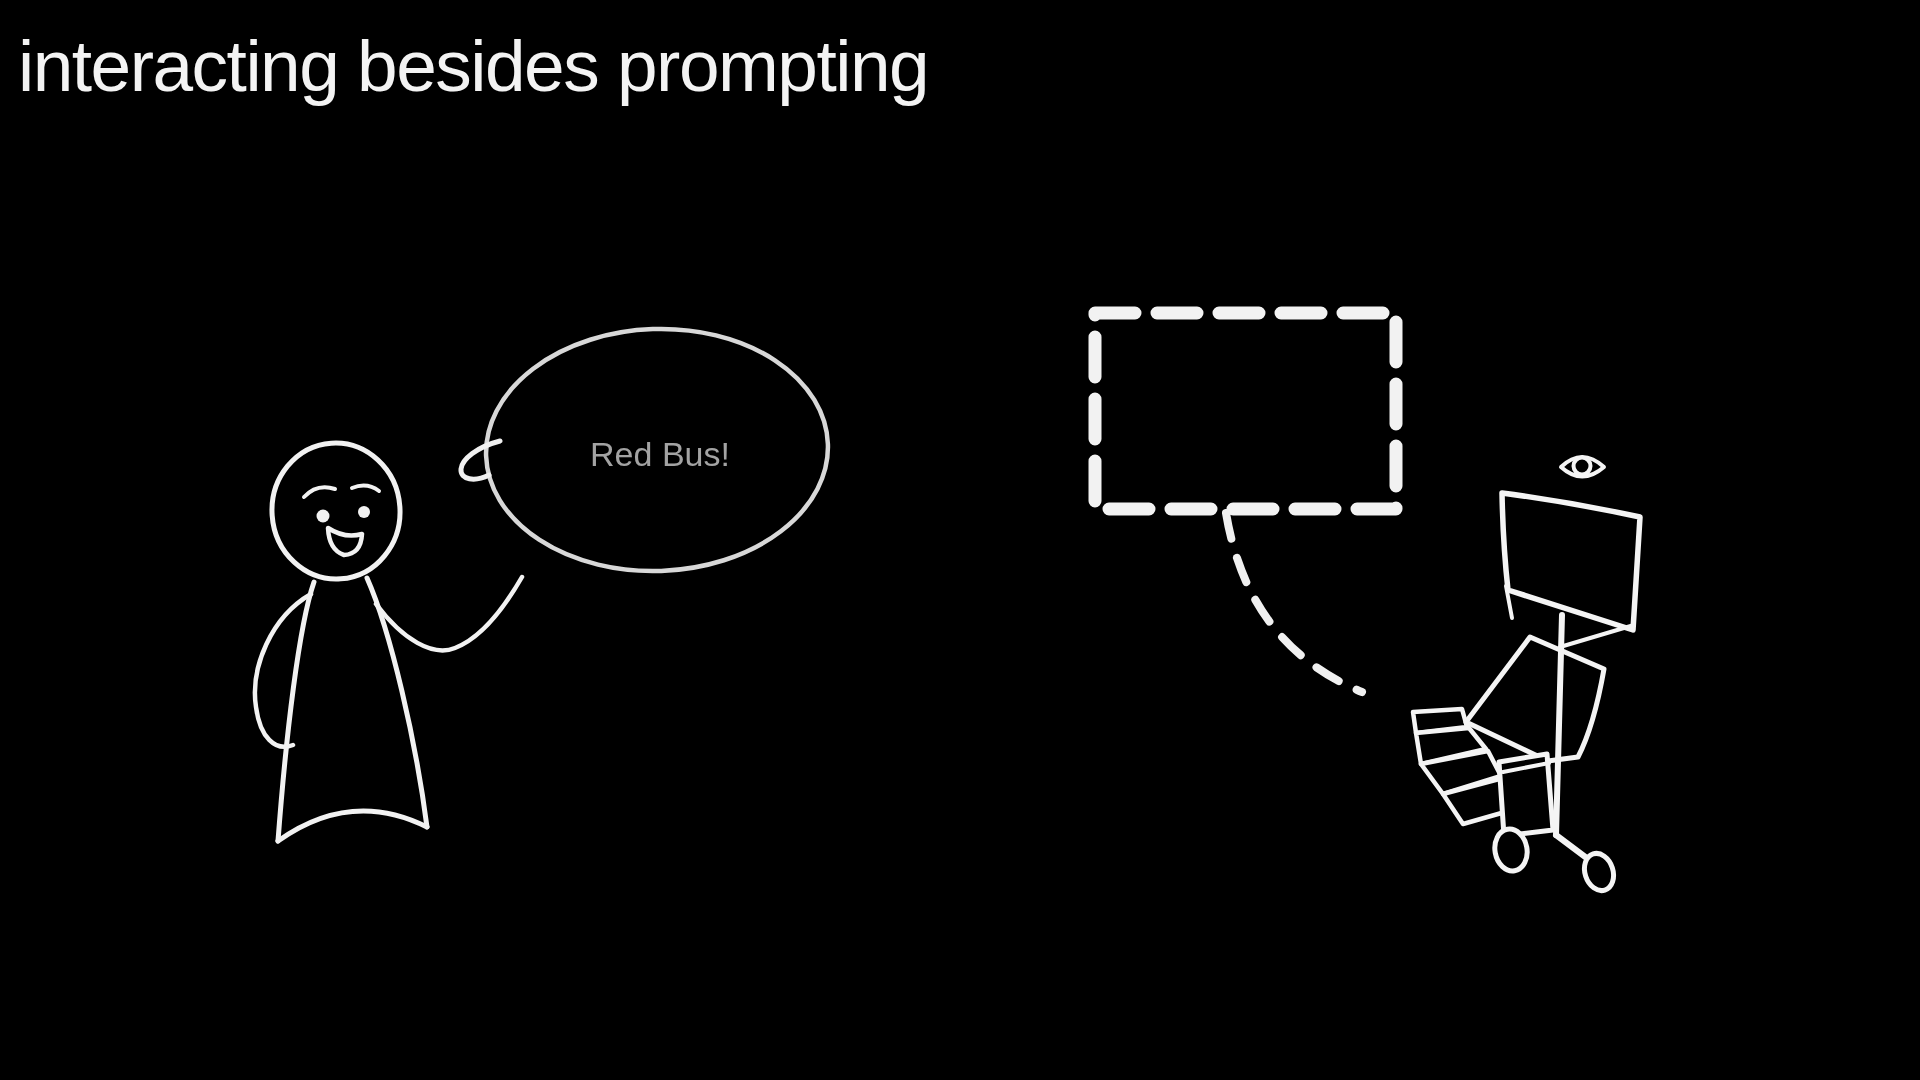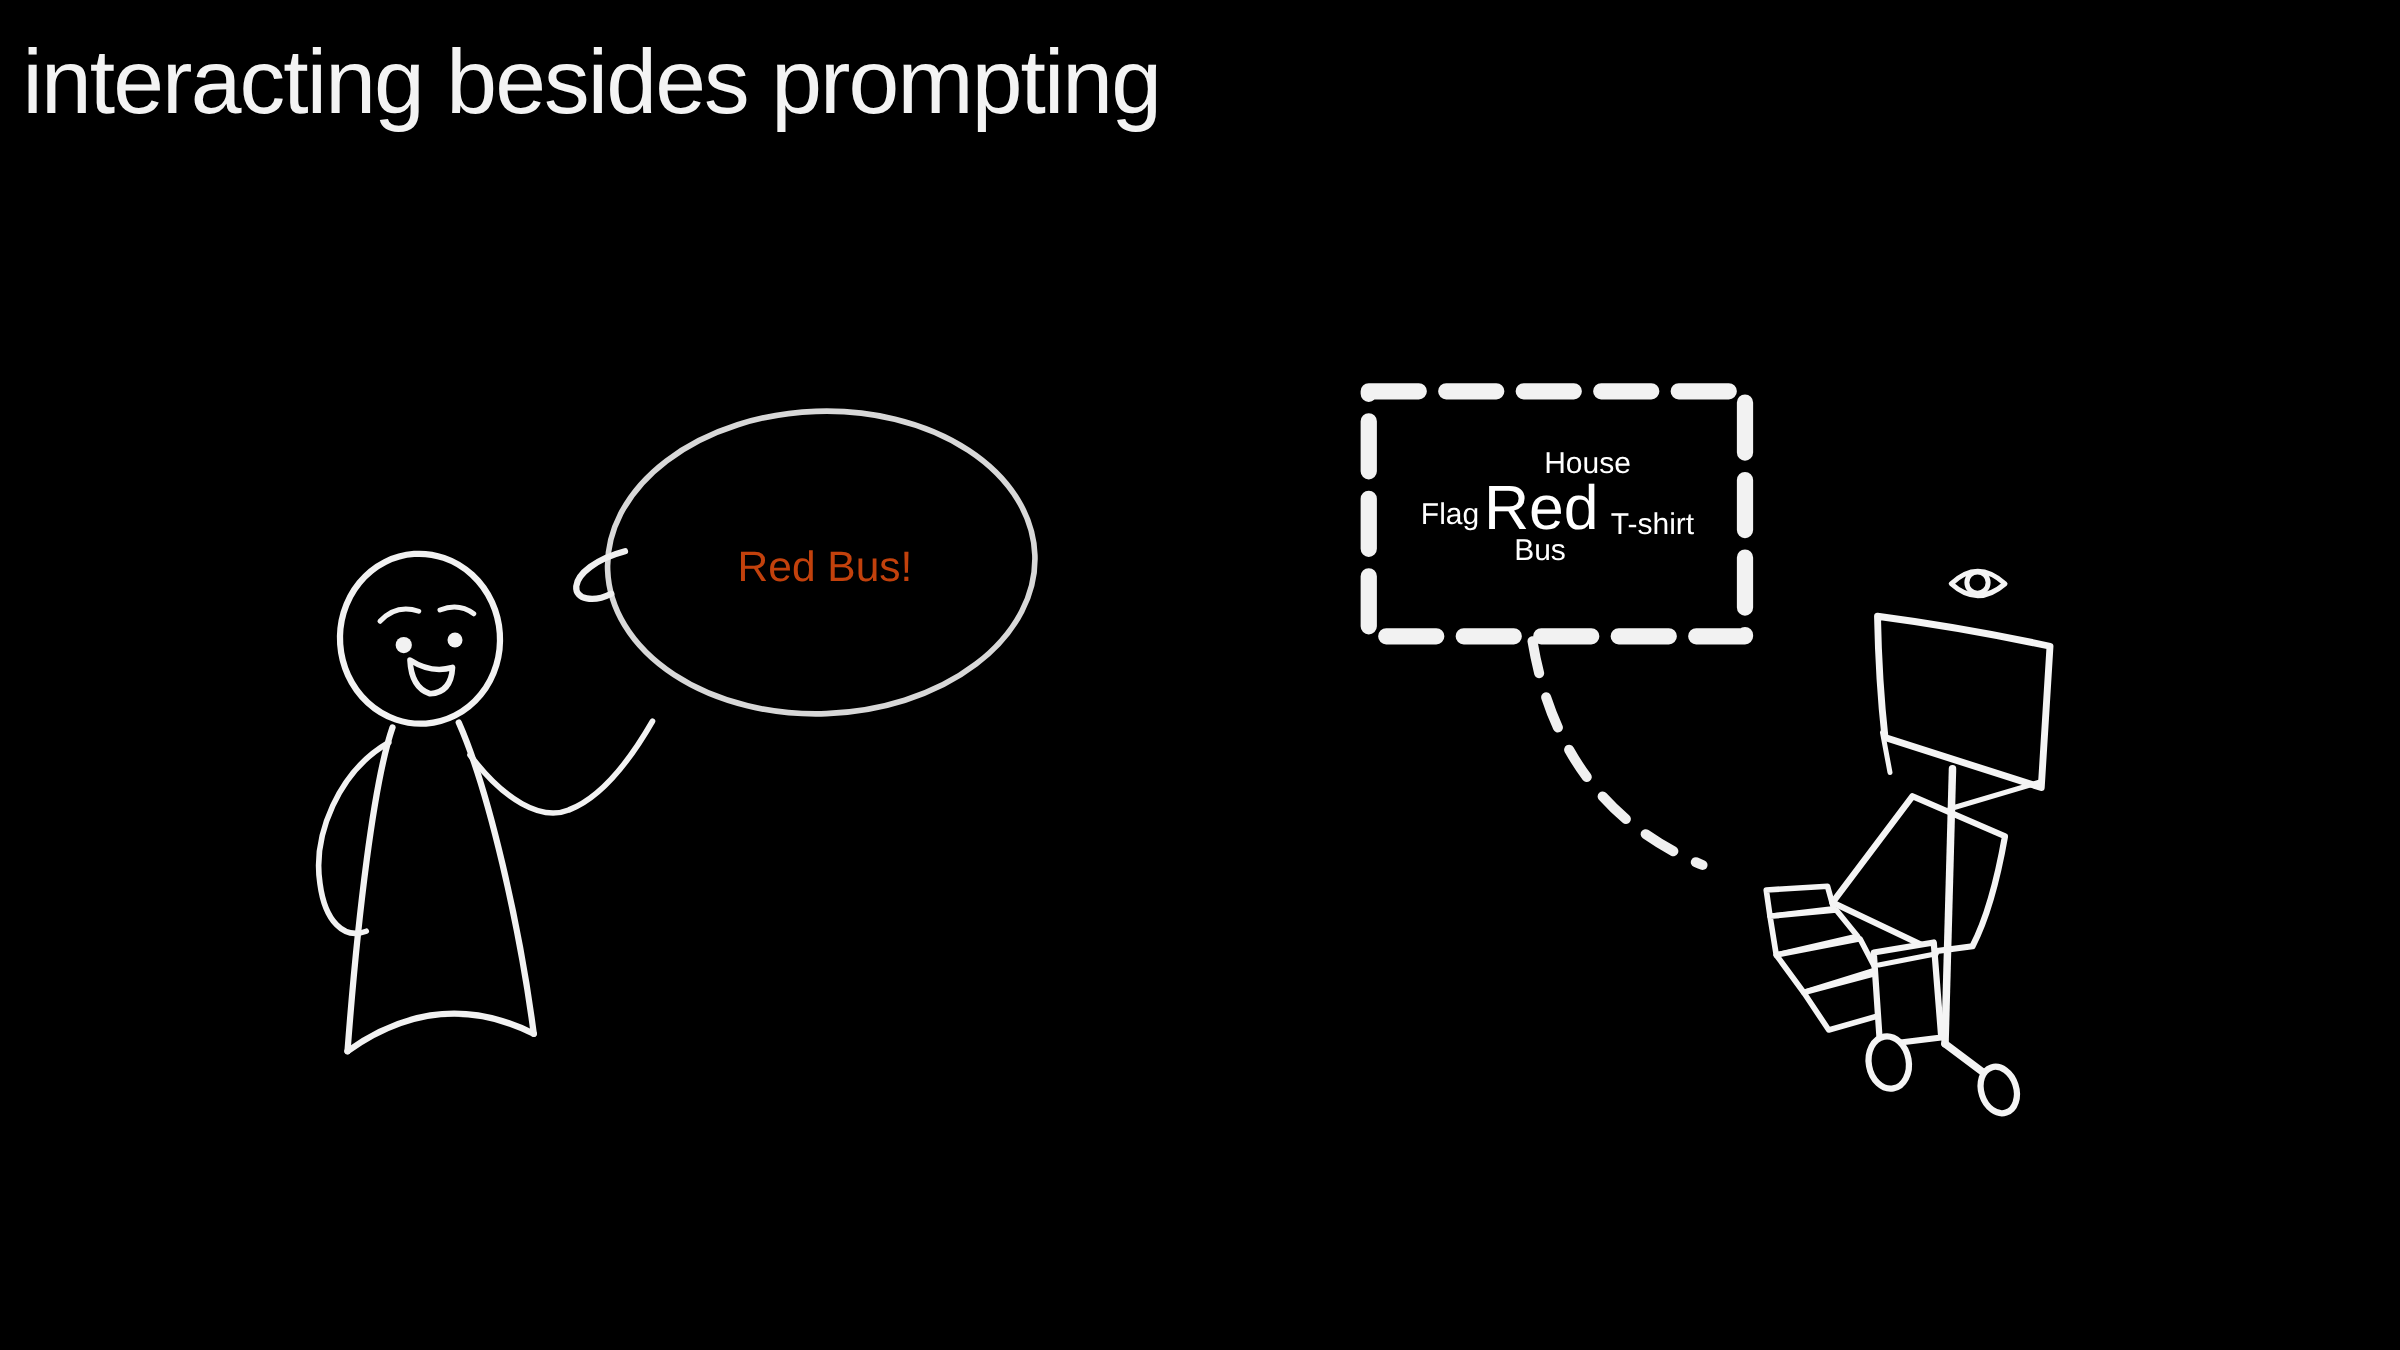--- a/index.html
+++ b/index.html
@@ -27,21 +27,21 @@
     position: absolute;
     left: 0; top: 0;
     width: 1920px; height: 1080px;
   }
   .bubble-text {
     position: absolute;
     left: 660px;
     top: 454px;
     transform: translate(-50%, -50%);
     font-size: 34px;
-    color: #c2410c;
+    color: #a3a3a3;
     white-space: nowrap;
   }
   .word-box {
     position: absolute;
     left: 1095px;
     top: 313px;
     width: 301px;
     height: 196px;
   }
   .word {
@@ -112,21 +112,14 @@
       <ellipse fill="#000000" cx="1511" cy="850" rx="16" ry="21" transform="rotate(-10 1511 850)"></ellipse>
 
       <path stroke-width="6" d="M 1562 615 L 1556 835"></path>
       <path stroke-width="6" d="M 1556 835 L 1588 859"></path>
       <ellipse fill="#000000" cx="1599" cy="872" rx="14" ry="19" transform="rotate(-18 1599 872)"></ellipse>
     </g>
   </svg>
 
   <div class="bubble-text">Red Bus!</div>
 
-  <div class="word-box">
-    <span class="word word-house">House</span>
-    <span class="word word-flag">Flag</span>
-    <span class="word word-red">Red</span>
-    <span class="word word-tshirt">T-shirt</span>
-    <span class="word word-bus">Bus</span>
-  </div>
 
 </div>
 
 </body></html>

